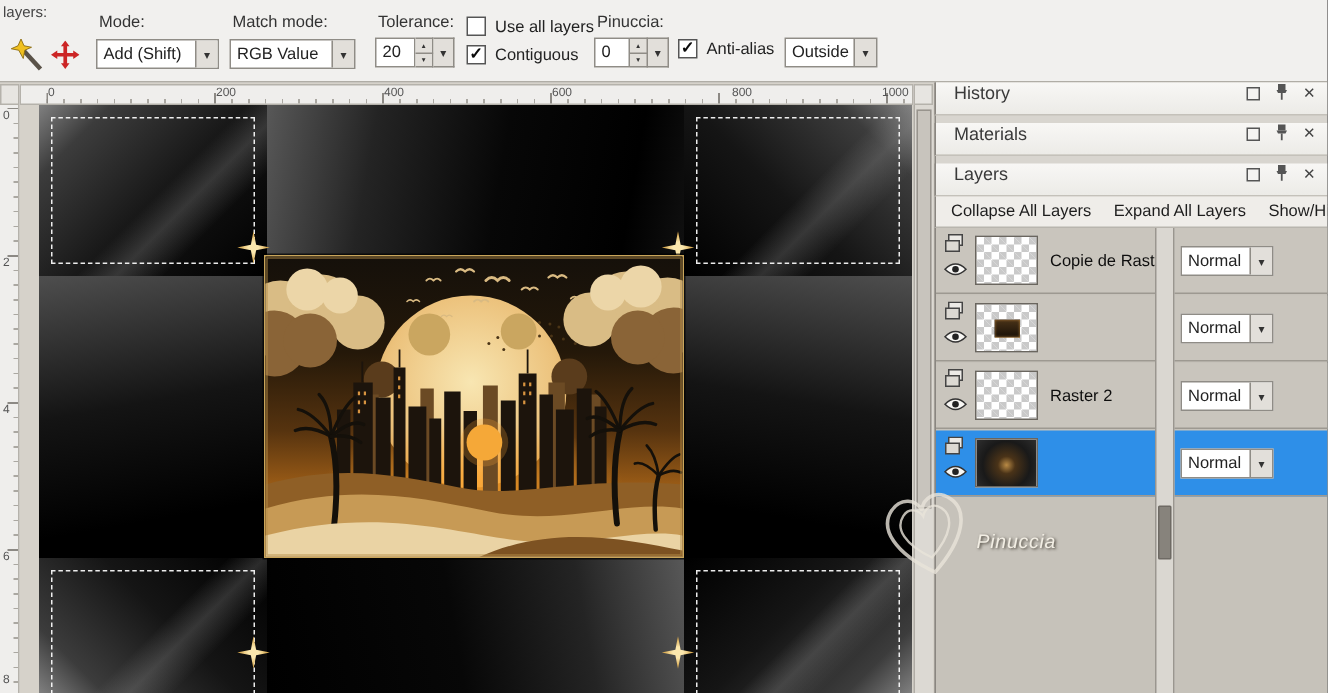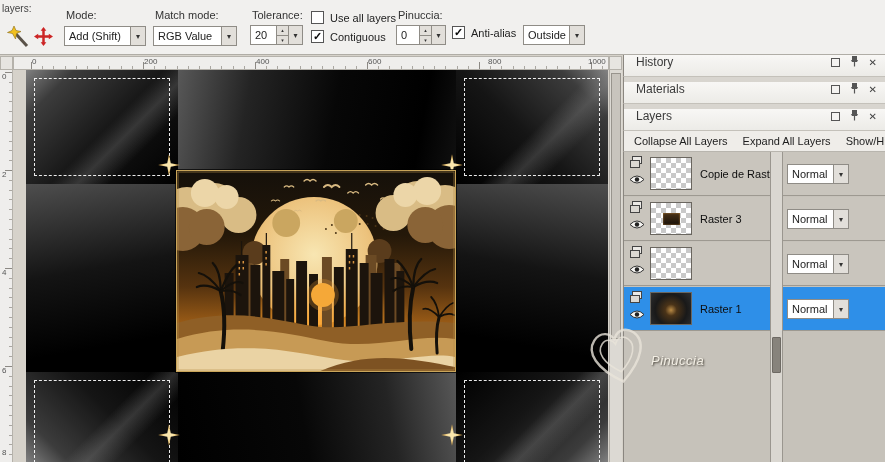--- a/index.html
+++ b/index.html
@@ -437,56 +437,55 @@
             <rect x="3.5" y="0.5" width="9" height="7" fill="#eceae6" stroke="#444"></rect>
             <rect x="1.5" y="4.5" width="9" height="7" fill="#dcd9d3" stroke="#444"></rect>
           </svg></span>
       <span class="lr-eye"><svg width="16" height="11" viewBox="0 0 16 10">
             <path d="M1 5 Q8 -2 15 5 Q8 12 1 5 Z" fill="#f8f7f4" stroke="#333"></path>
             <circle cx="8" cy="5" r="2.2" fill="#222"></circle>
           </svg></span>
       <span class="lr-thumb">
           <span class="thumb-r3"></span>
         </span>
-      <span class="lr-name">Raster 3</span>
       <span class="lr-blend dropdown">
         <span class="dd-text">Normal</span>
         <span class="dd-arrow">▾</span>
       </span>
     </div>
 
     <div class="layer-row" style="top:90px">
       <span class="lr-gicon"><svg width="15" height="13" viewBox="0 0 15 13">
             <rect x="3.5" y="0.5" width="9" height="7" fill="#eceae6" stroke="#444"></rect>
             <rect x="1.5" y="4.5" width="9" height="7" fill="#dcd9d3" stroke="#444"></rect>
           </svg></span>
       <span class="lr-eye"><svg width="16" height="11" viewBox="0 0 16 10">
             <path d="M1 5 Q8 -2 15 5 Q8 12 1 5 Z" fill="#f8f7f4" stroke="#333"></path>
             <circle cx="8" cy="5" r="2.2" fill="#222"></circle>
           </svg></span>
       <span class="lr-thumb"></span>
+      <span class="lr-name">Raster 2</span>
       <span class="lr-blend dropdown">
         <span class="dd-text">Normal</span>
         <span class="dd-arrow">▾</span>
       </span>
     </div>
 
     <div class="layer-row selected" style="top:135px">
       <span class="lr-gicon"><svg width="15" height="13" viewBox="0 0 15 13">
             <rect x="3.5" y="0.5" width="9" height="7" fill="#eceae6" stroke="#444"></rect>
             <rect x="1.5" y="4.5" width="9" height="7" fill="#dcd9d3" stroke="#444"></rect>
           </svg></span>
       <span class="lr-eye"><svg width="16" height="11" viewBox="0 0 16 10">
             <path d="M1 5 Q8 -2 15 5 Q8 12 1 5 Z" fill="#f8f7f4" stroke="#333"></path>
             <circle cx="8" cy="5" r="2.2" fill="#222"></circle>
           </svg></span>
       <span class="lr-thumb">
           <span class="thumb-r1"></span>
         </span>
-      <span class="lr-name">Raster 1</span>
       <span class="lr-blend dropdown">
         <span class="dd-text">Normal</span>
         <span class="dd-arrow">▾</span>
       </span>
     </div>
 
   </div>
 
   <div class="palette-scroll">
     <div class="thumb"></div>

